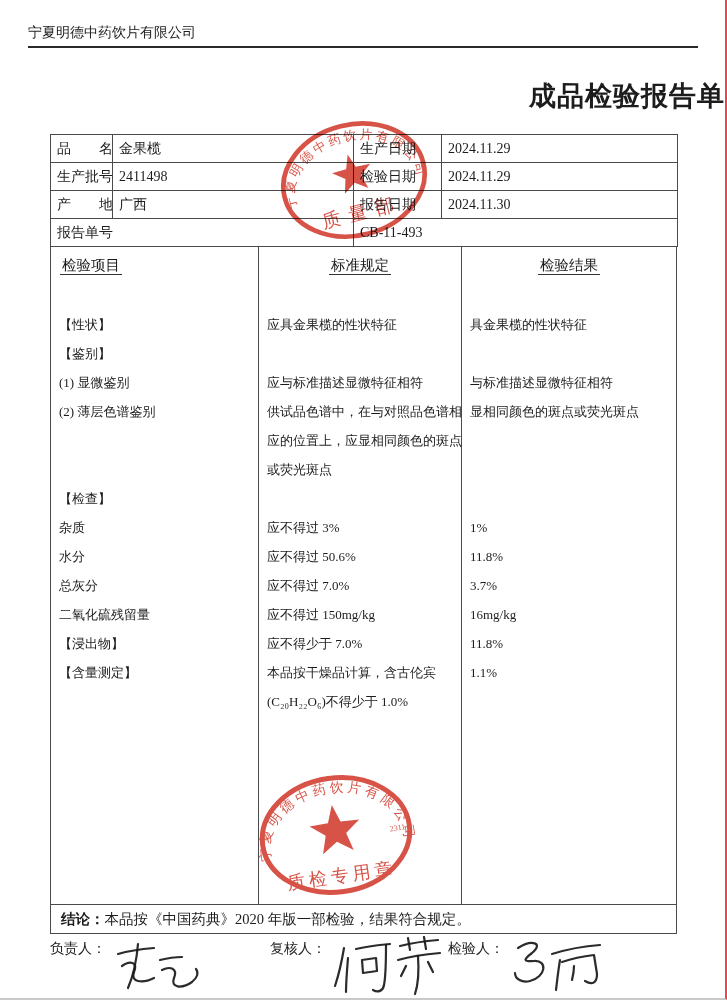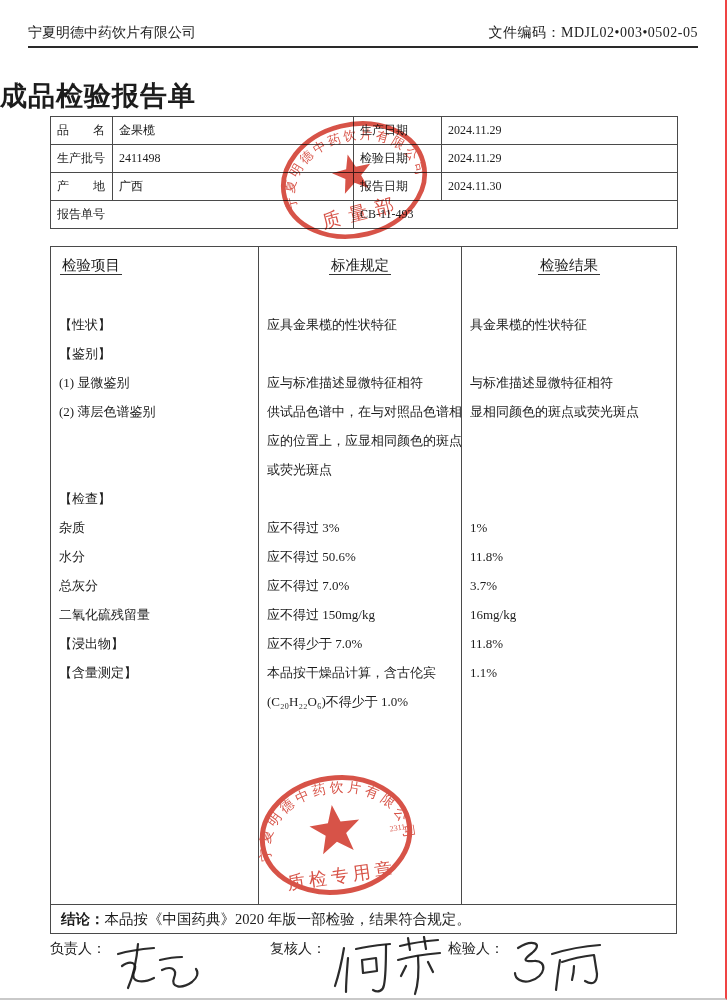--- a/index.html
+++ b/index.html
@@ -13,26 +13,26 @@
   
   .doc-header {
     position: absolute; left: 28px; right: 27px; top: 24px; height: 24px;
     display: flex; justify-content: space-between; align-items: flex-start;
     font-size: 14px; border-bottom: 2px solid #2a2a2a; padding-bottom: 6px;
   }
   .doc-header .code { letter-spacing: 0.5px; }
   
   .doc-title {
     position: absolute; left: 0; right: 0; top: 78px;
-    text-align: left; font-size: 27px; font-weight: bold; letter-spacing: 1px;
+    text-align: right; font-size: 27px; font-weight: bold; letter-spacing: 1px;
   }
   
   table.info {
-    position: absolute; left: 50px; top: 116px; width: 627px;
-    border-collapse: collapse; table-layout: fixed; font-size: 12px;
+    position: absolute; left: 50px; top: 134px; width: 627px;
+    border-collapse: collapse; table-layout: fixed; font-size: 14px;
   }
   table.info td {
     border: 1px solid #4a4a4a; height: 28px; padding: 1px 6px;
     vertical-align: middle; white-space: nowrap; overflow: hidden;
   }
   td.ilabel { text-align: left; }
   
   .inspection {
     position: absolute; left: 50px; top: 246px; width: 627px; height: 659px;
     border: 1px solid #4a4a4a; display: flex;
@@ -67,21 +67,20 @@
   .stamp polygon, .stamp text { fill: var(--stamp-color, #d23b2e); }
   .stamp text { font-family: "Liberation Serif", serif; }
 </style>
 </head>
 <body>
 
 <div class="page">
 
   <div class="doc-header">
     <span>宁夏明德中药饮片有限公司</span>
-    <span class="code"><span>文件编码：</span><span>MDJL02•003•0502-05</span></span>
   </div>
 
   <div class="doc-title">成品检验报告单</div>
 
   <table class="info">
     <colgroup>
         <col style="width:62px">
         <col style="width:241px">
         <col style="width:88px">
         <col style="width:236px">

